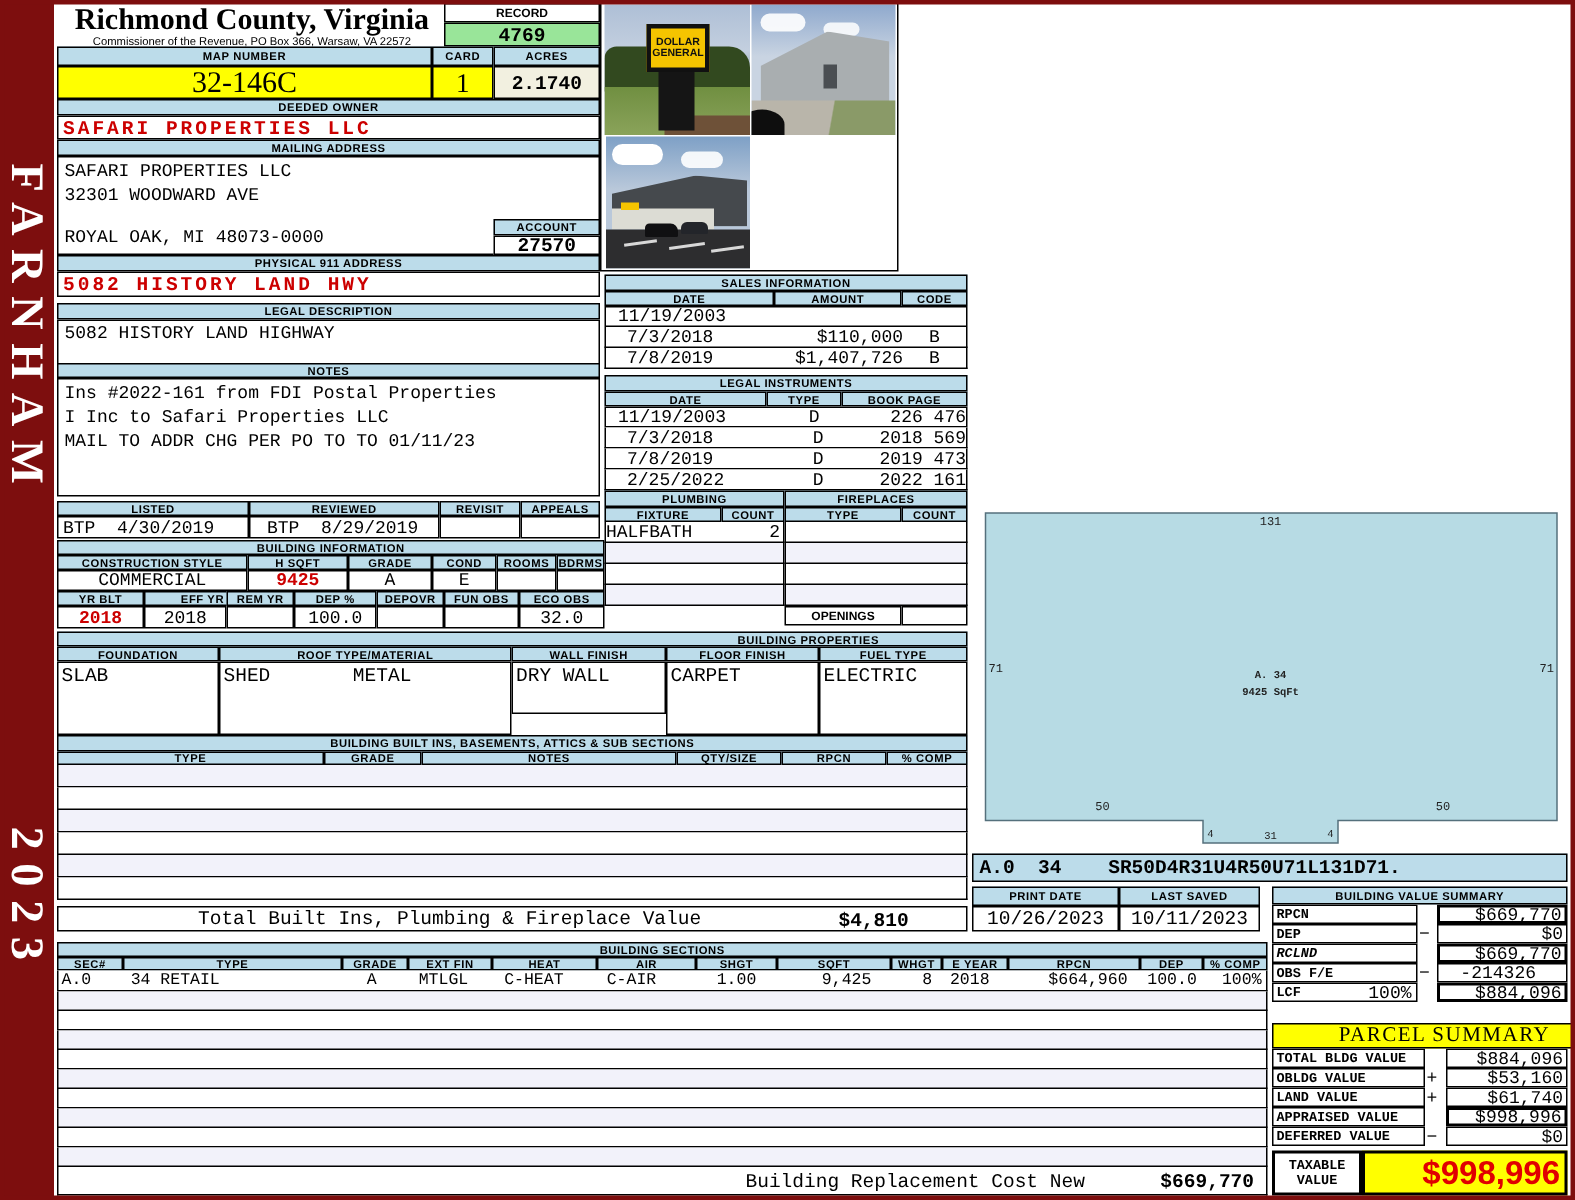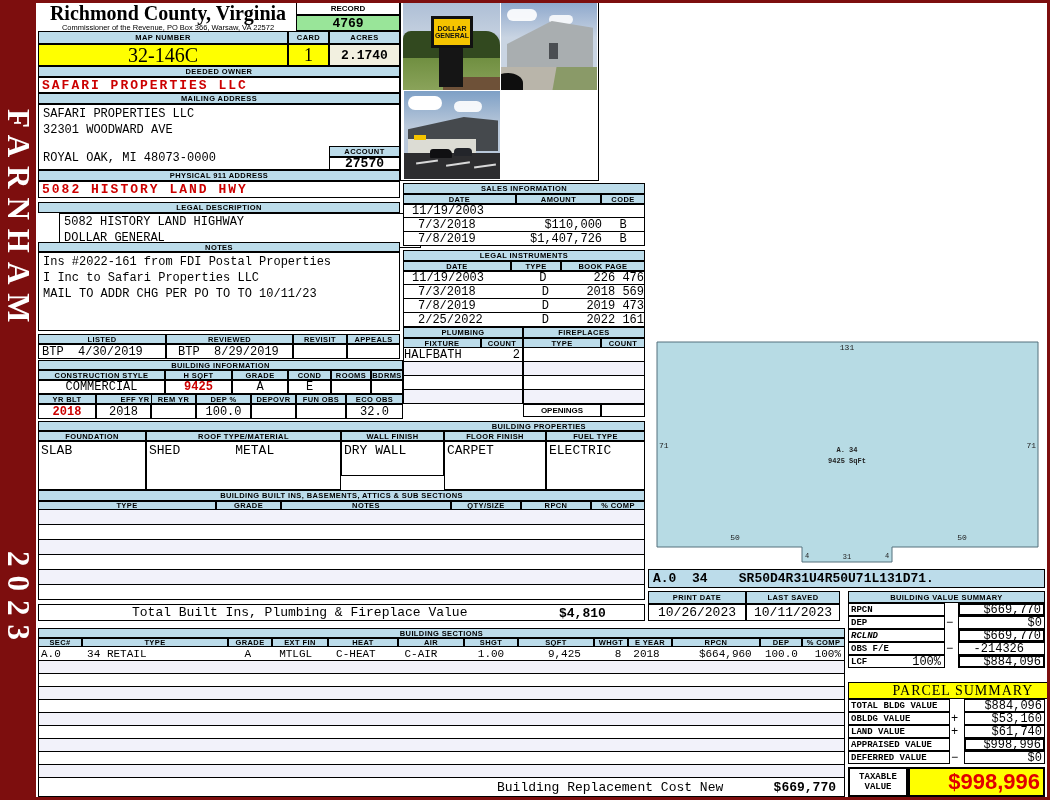--- a/index.html
+++ b/index.html
@@ -66,30 +66,29 @@
 </div>
 <div class="abs hdr" style="left:329px;top:146px;width:71px;height:11px;">ACCOUNT</div>
 <div class="abs cell ctr m13 bold" style="left:329px;top:157px;width:71px;height:13px;">27570</div>
 
 <div class="abs hdr" style="left:38px;top:170px;width:362px;height:11px;">PHYSICAL 911 ADDRESS</div>
 <div class="abs cell" style="left:38px;top:181px;width:362px;height:17px;">
   <span class="m13 red" style="letter-spacing:2px;padding-left:3px;">5082 HISTORY LAND HWY</span>
 </div>
 
 <div class="abs hdr" style="left:38px;top:202px;width:362px;height:11px;">LEGAL DESCRIPTION</div>
-<div class="abs cell" style="left:38px;top:213px;width:362px;height:35px;display:block;margin-left:21px;">
+<div class="abs cell" style="left:38px;top:213px;width:362px;height:35px;display:block;">
   <div class="mono" style="padding:1px 0 0 4px;">5082 HISTORY LAND HIGHWAY</div>
-  <div class="mono" style="padding:2px 0 0 4px;">DOLLAR GENERAL</div>
 </div>
 
 <div class="abs hdr" style="left:38px;top:242px;width:362px;height:10px;">NOTES</div>
 <div class="abs cell" style="left:38px;top:252px;width:362px;height:79px;display:block;">
   <div class="mono" style="padding:2px 0 0 4px;">Ins #2022-161 from FDI Postal Properties</div>
   <div class="mono" style="padding:2px 0 0 4px;">I Inc to Safari Properties LLC</div>
-  <div class="mono" style="padding:2px 0 0 4px;">MAIL TO ADDR CHG PER PO TO TO 10/11/23</div>
+  <div class="mono" style="padding:2px 0 0 4px;">MAIL TO ADDR CHG PER PO TO TO 01/11/23</div>
 </div>
 
 <div class="abs hdr" style="left:38px;top:334px;width:128px;height:10px;">LISTED</div>
 <div class="abs hdr" style="left:166px;top:334px;width:127px;height:10px;">REVIEWED</div>
 <div class="abs hdr" style="left:293px;top:334px;width:54px;height:10px;">REVISIT</div>
 <div class="abs hdr" style="left:347px;top:334px;width:53px;height:10px;">APPEALS</div>
 <div class="abs cell mono pre" style="left:38px;top:344px;width:128px;height:15px;padding-left:3px;">BTP  4/30/2019</div>
 <div class="abs cell mono pre" style="left:166px;top:344px;width:127px;height:15px;padding-left:11px;">BTP  8/29/2019</div>
 <div class="abs cell mono" style="left:293px;top:344px;width:54px;height:15px;"></div>
 <div class="abs cell mono" style="left:347px;top:344px;width:53px;height:15px;"></div>

